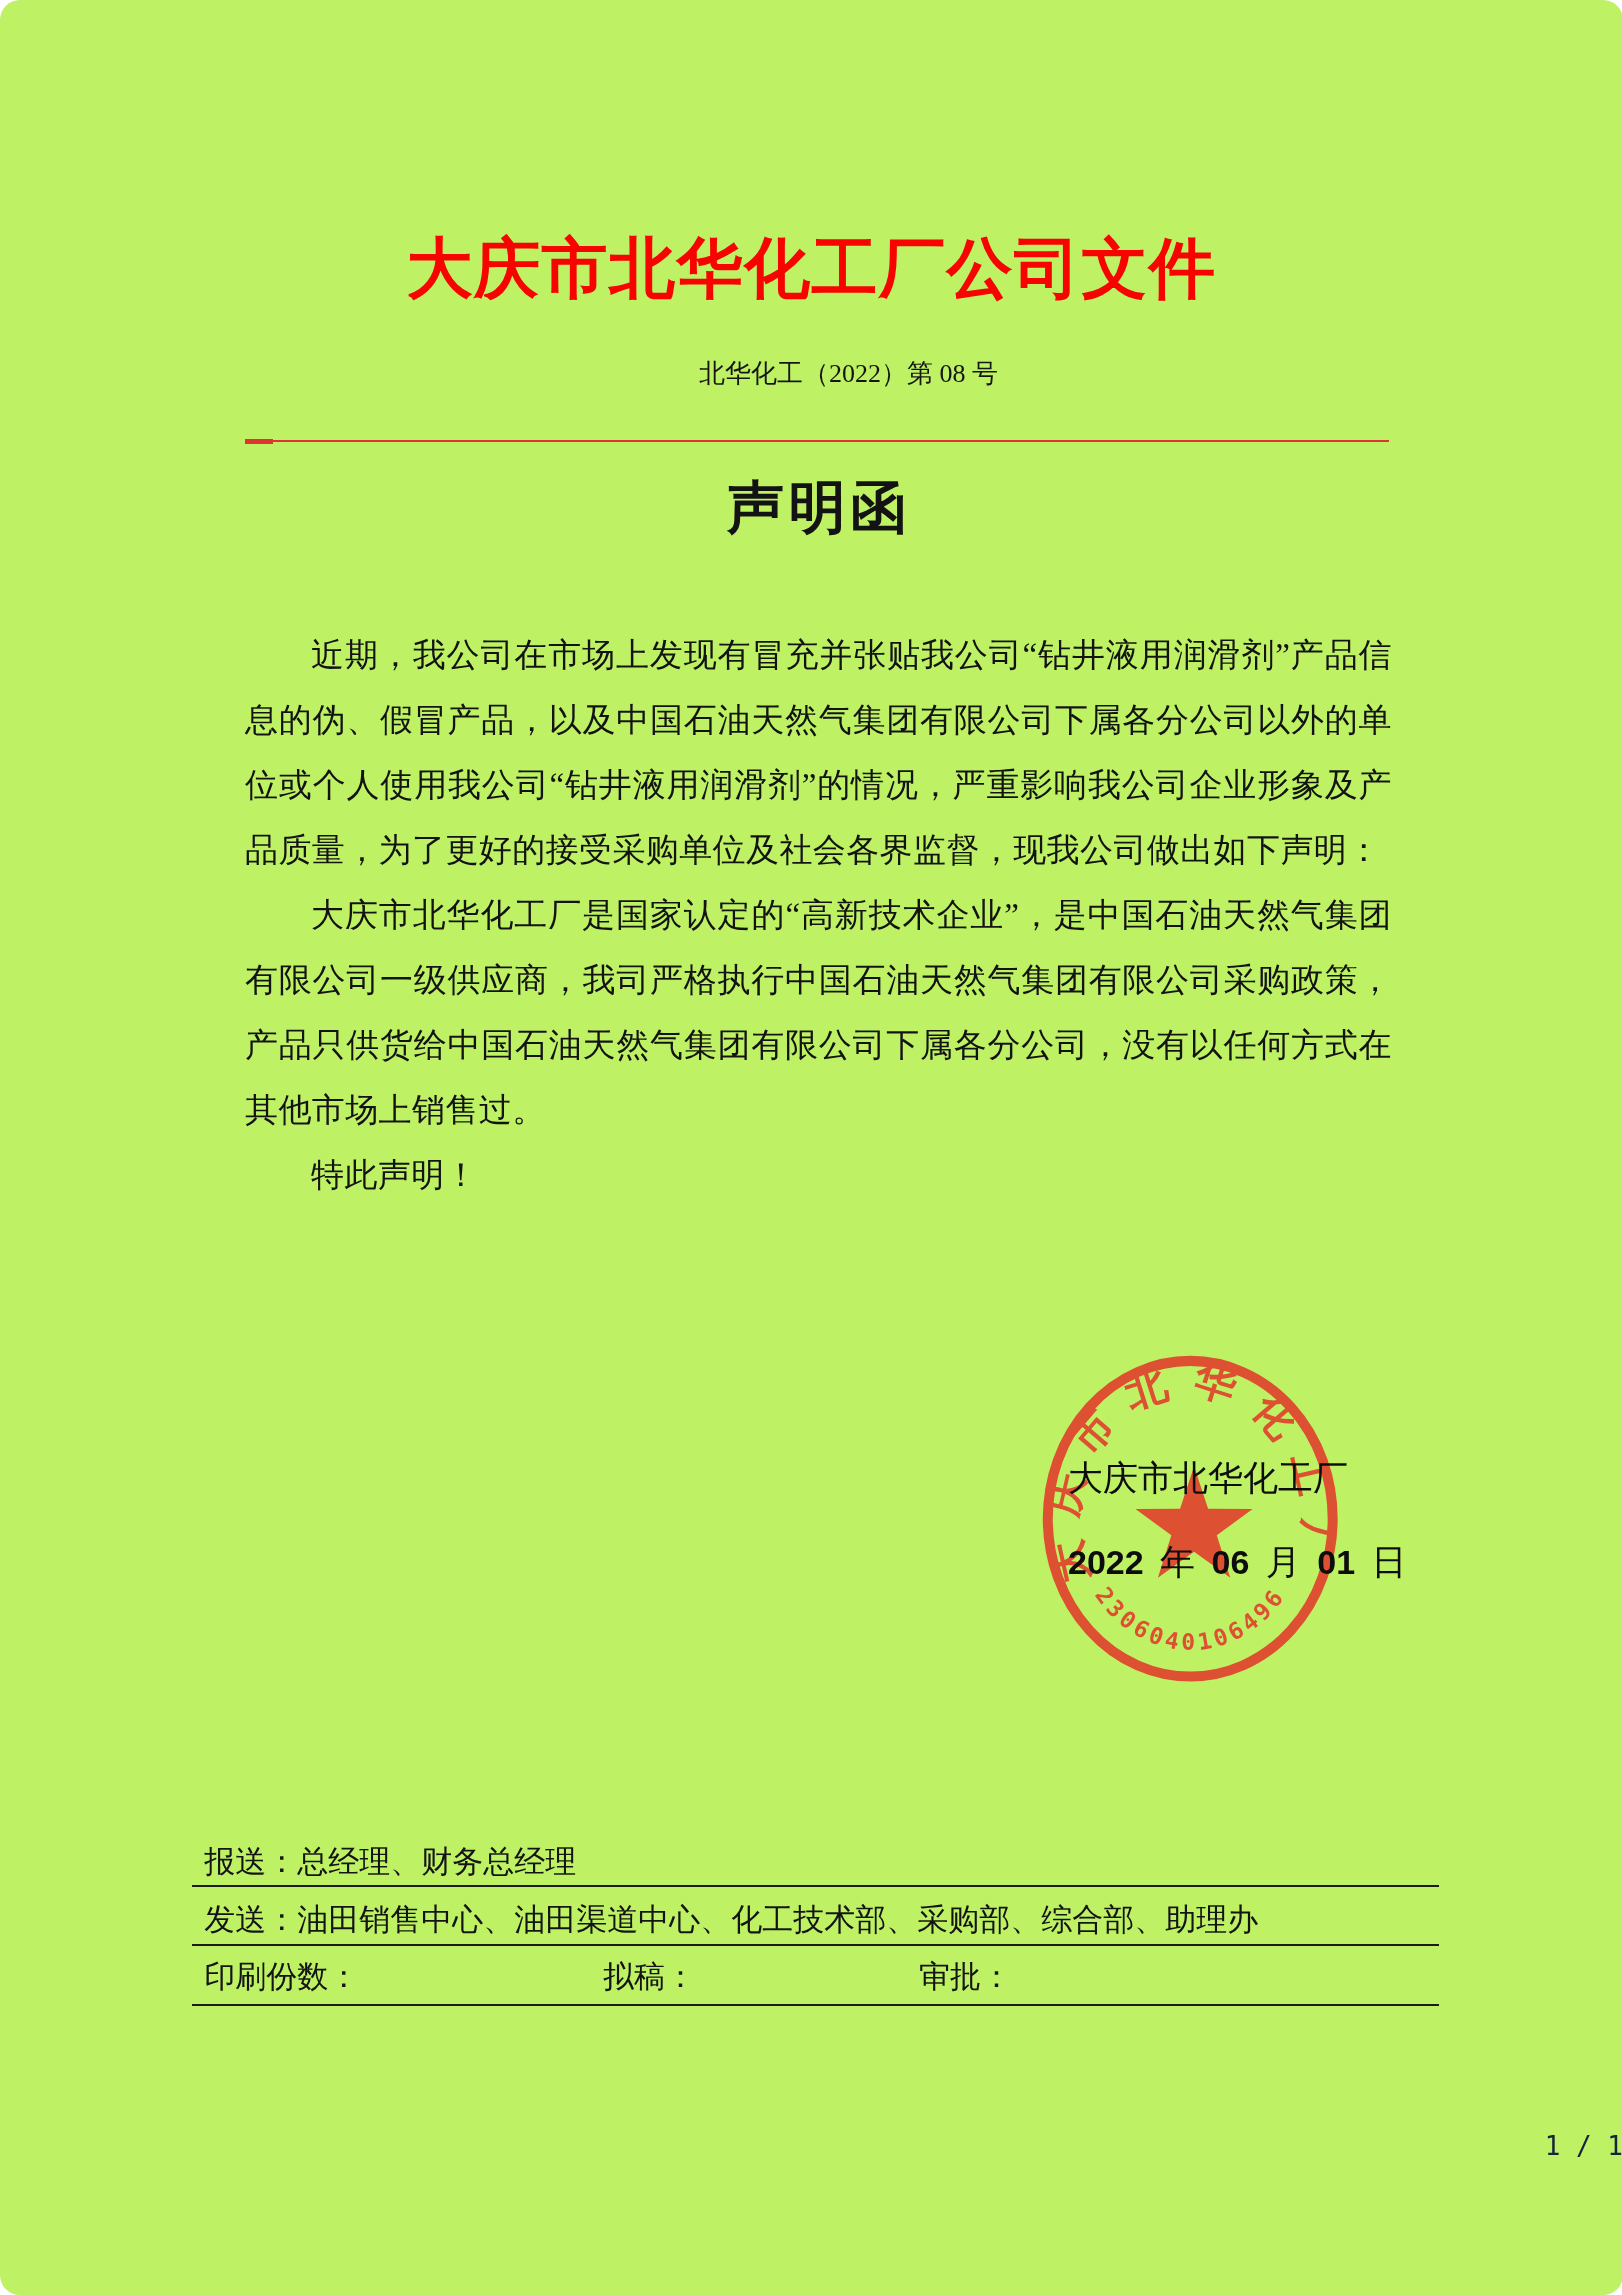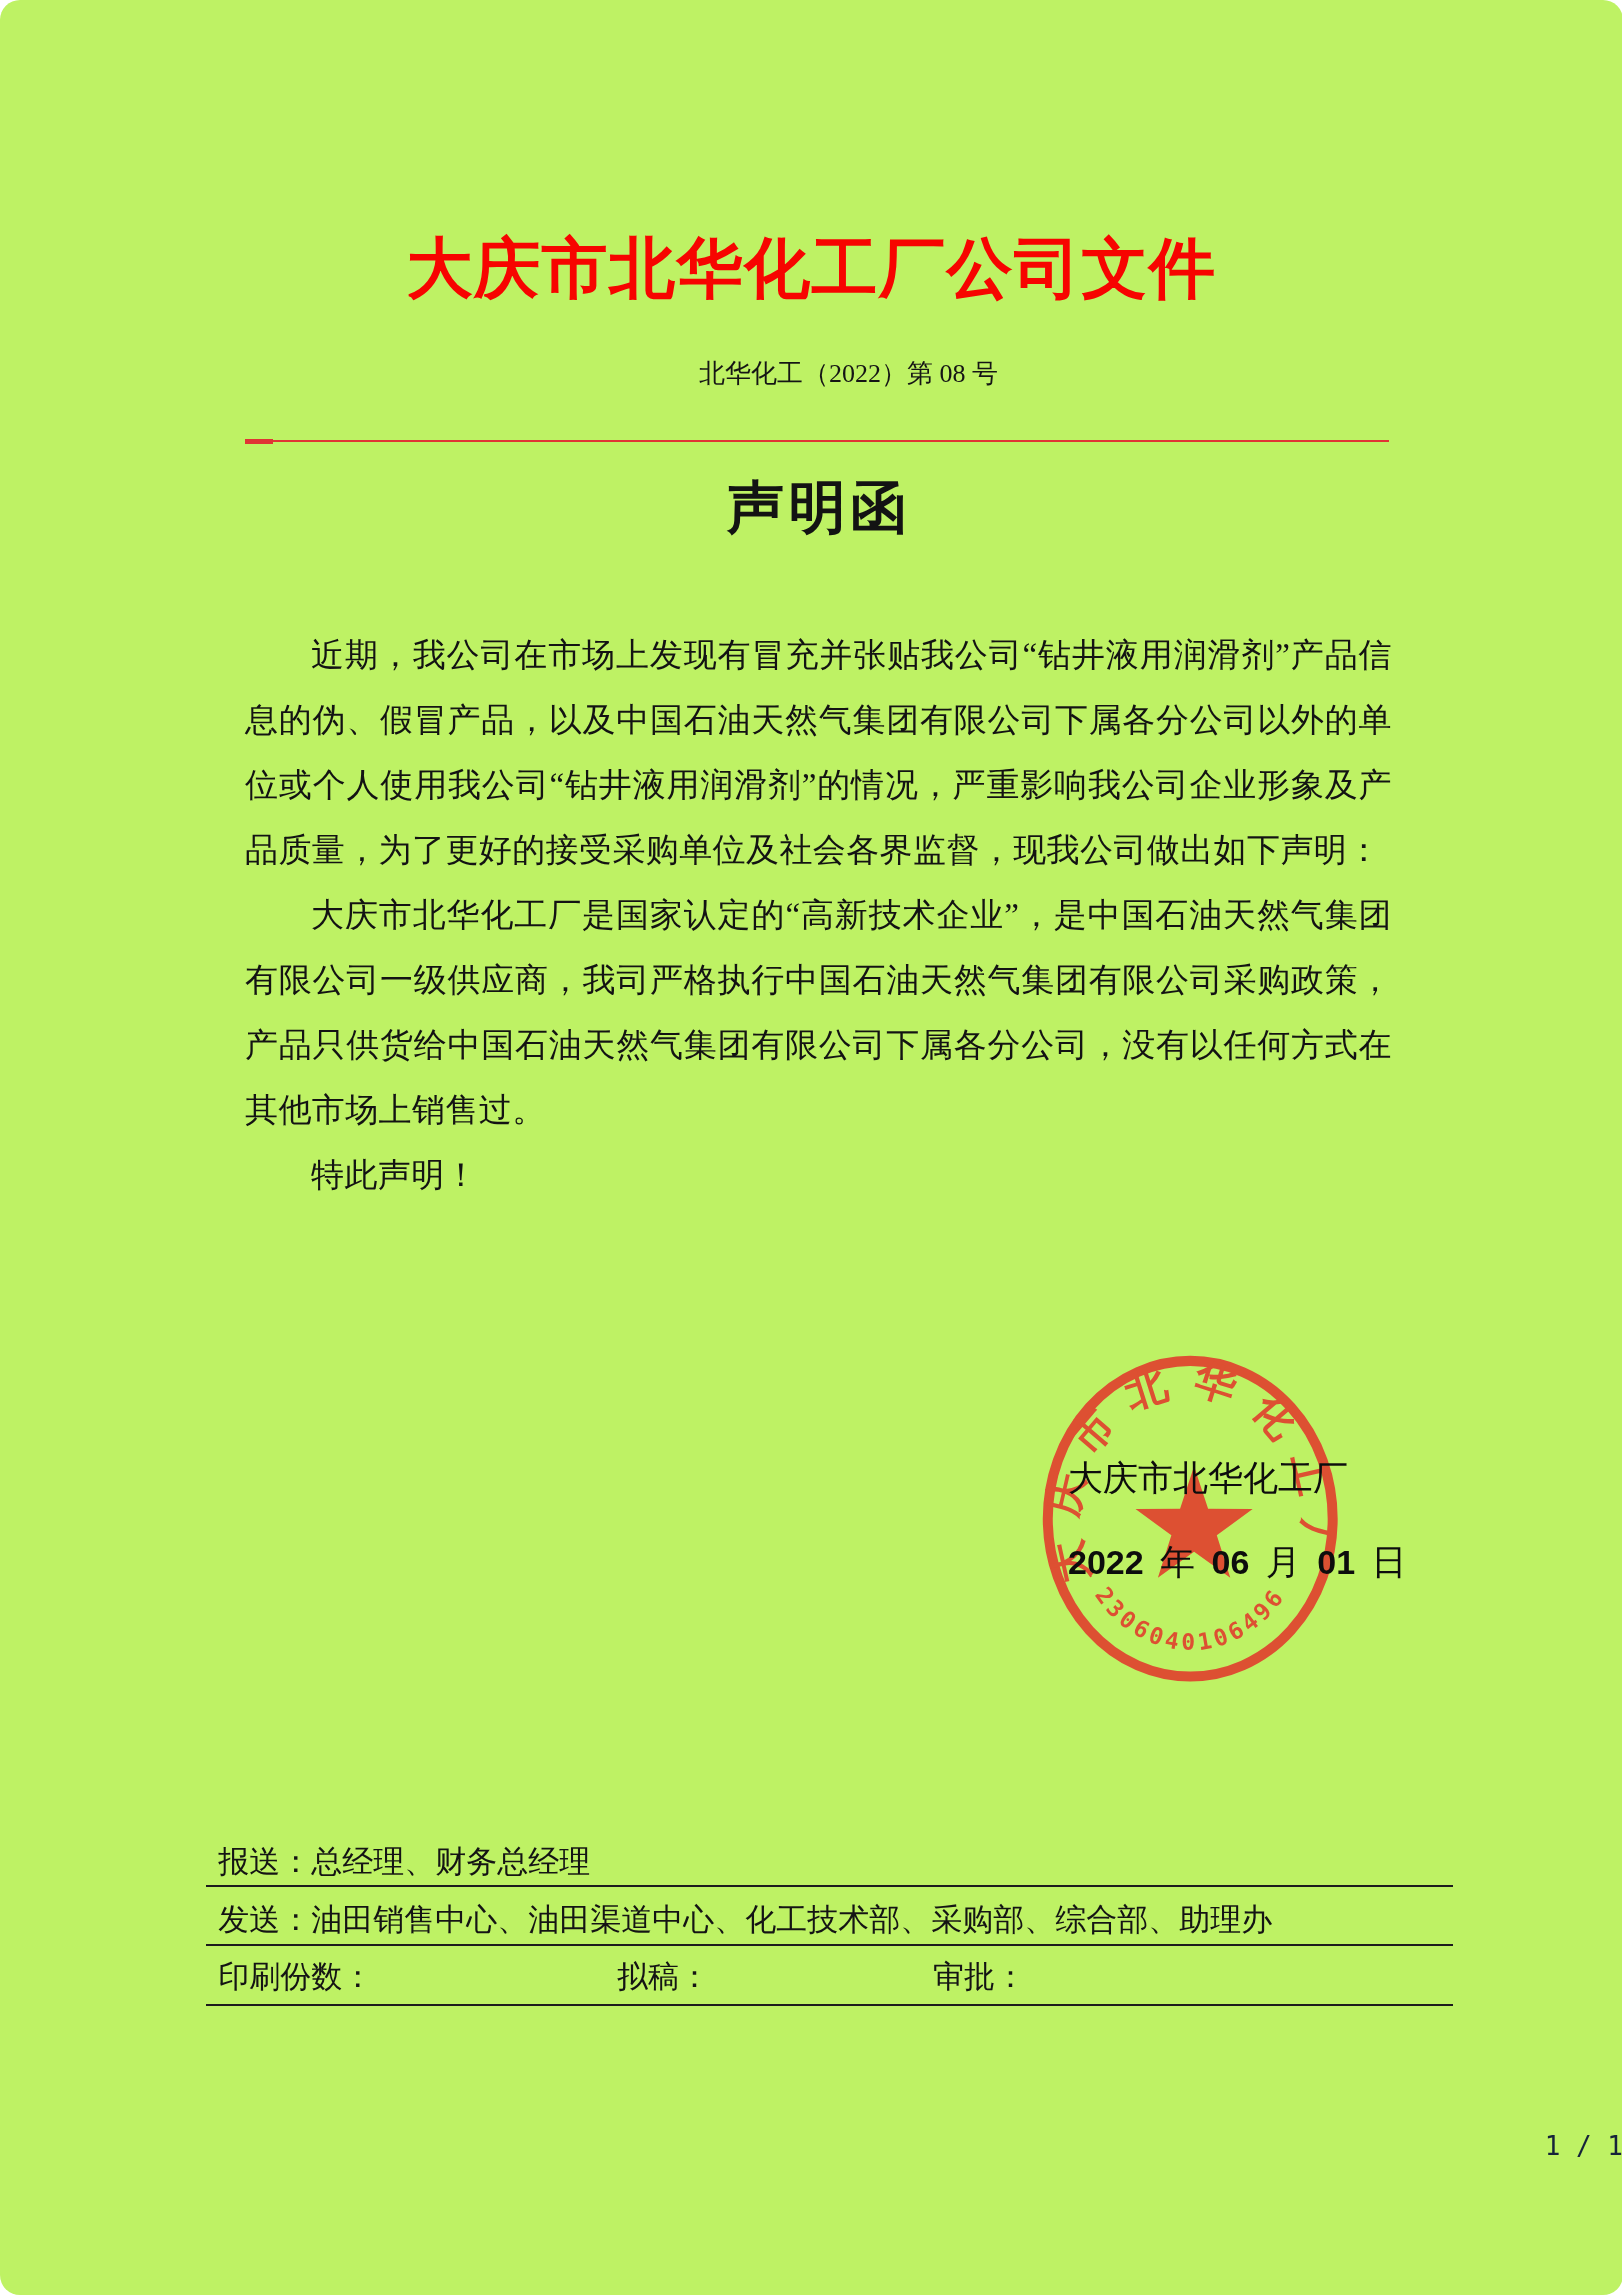--- a/index.html
+++ b/index.html
@@ -66,21 +66,21 @@
     font-family:"Liberation Sans","DejaVu Sans",sans-serif;
     font-weight:700;font-size:34px;
   }
   .signature-date .cjk{margin:0 7.7px;}
   .stamp{
     position:absolute;left:1037px;top:1350px;width:308px;height:339px;
     z-index:2;opacity:0.88;
   }
   
   .footer-table{
-    position:absolute;left:206px;top:1838px;width:1247px;
+    position:absolute;left:192px;top:1838px;width:1247px;
     font-size:31px;color:#141414;
   }
   .footer-row1{padding:4.6px 0 0 12.3px;height:42px;line-height:38px;border-bottom:2.3px solid #1c1c1c;}
   .footer-row2{padding:14px 0 0 12.3px;height:43px;line-height:38px;border-bottom:2.3px solid #1c1c1c;}
   .footer-row3{position:relative;height:58px;border-bottom:2.3px solid #1c1c1c;}
   .footer-row3 span{position:absolute;top:12.3px;line-height:38px;}
   .field-print{left:12.3px;}
   .field-draft{left:411px;}
   .field-approve{left:727px;}
   

